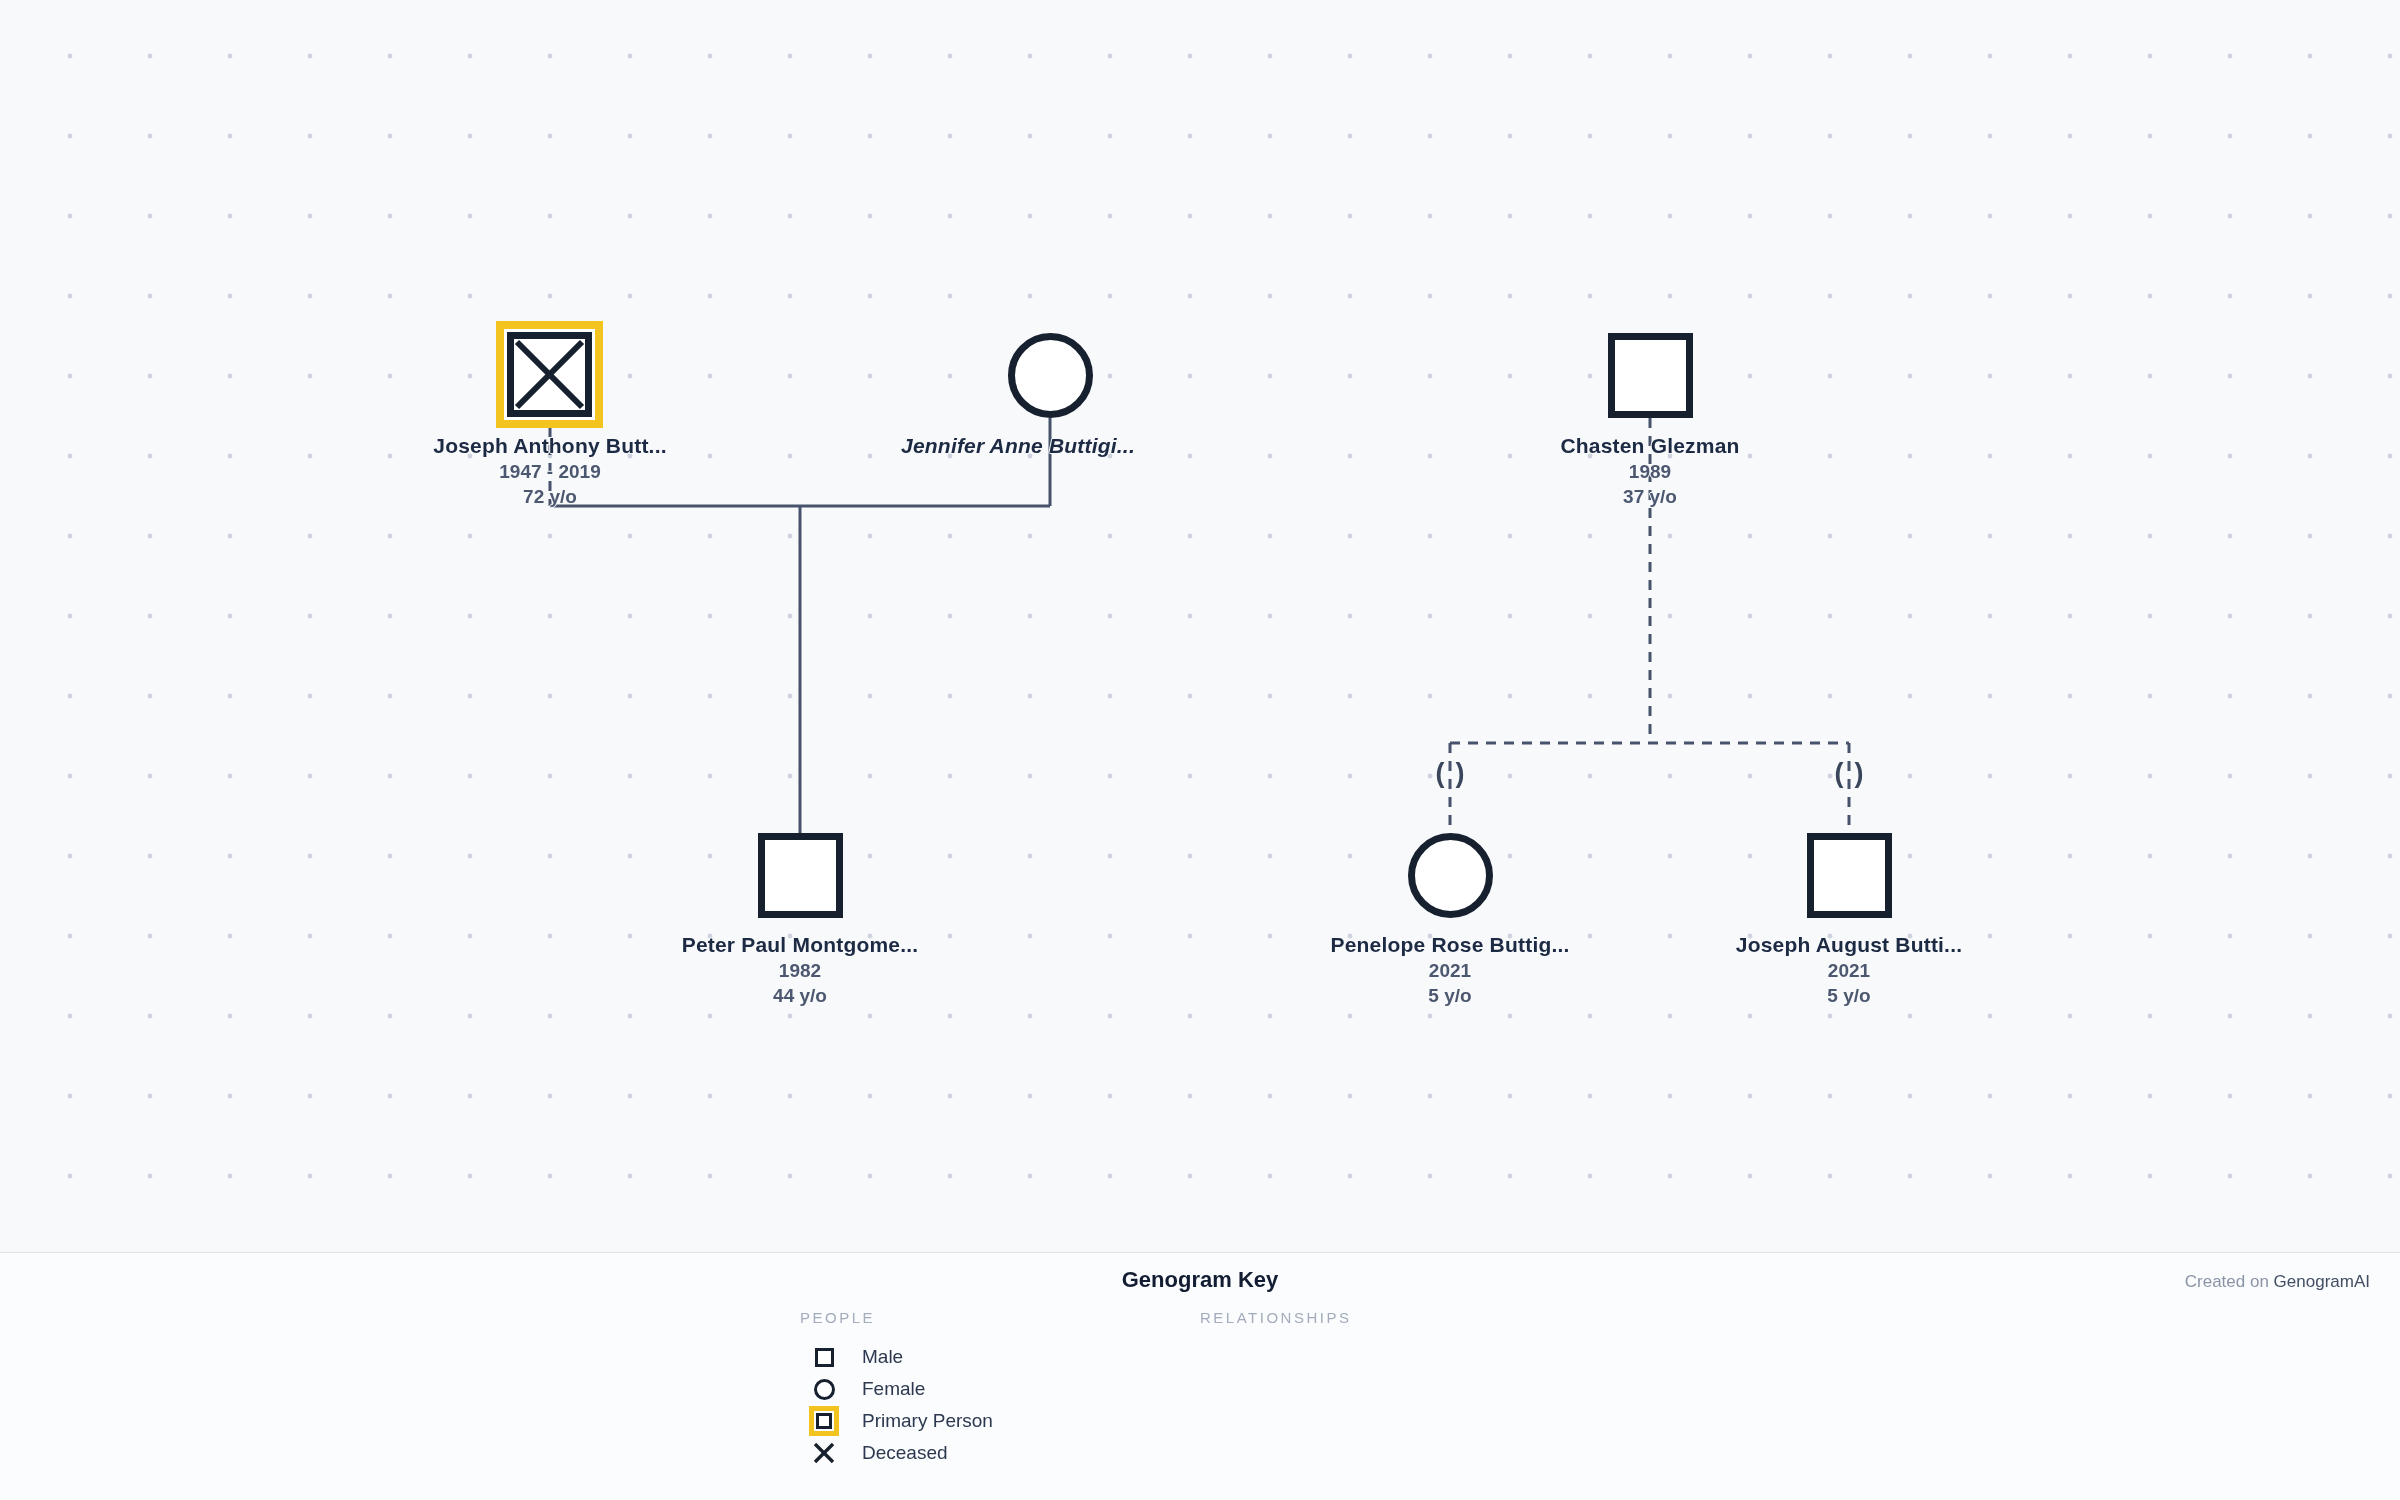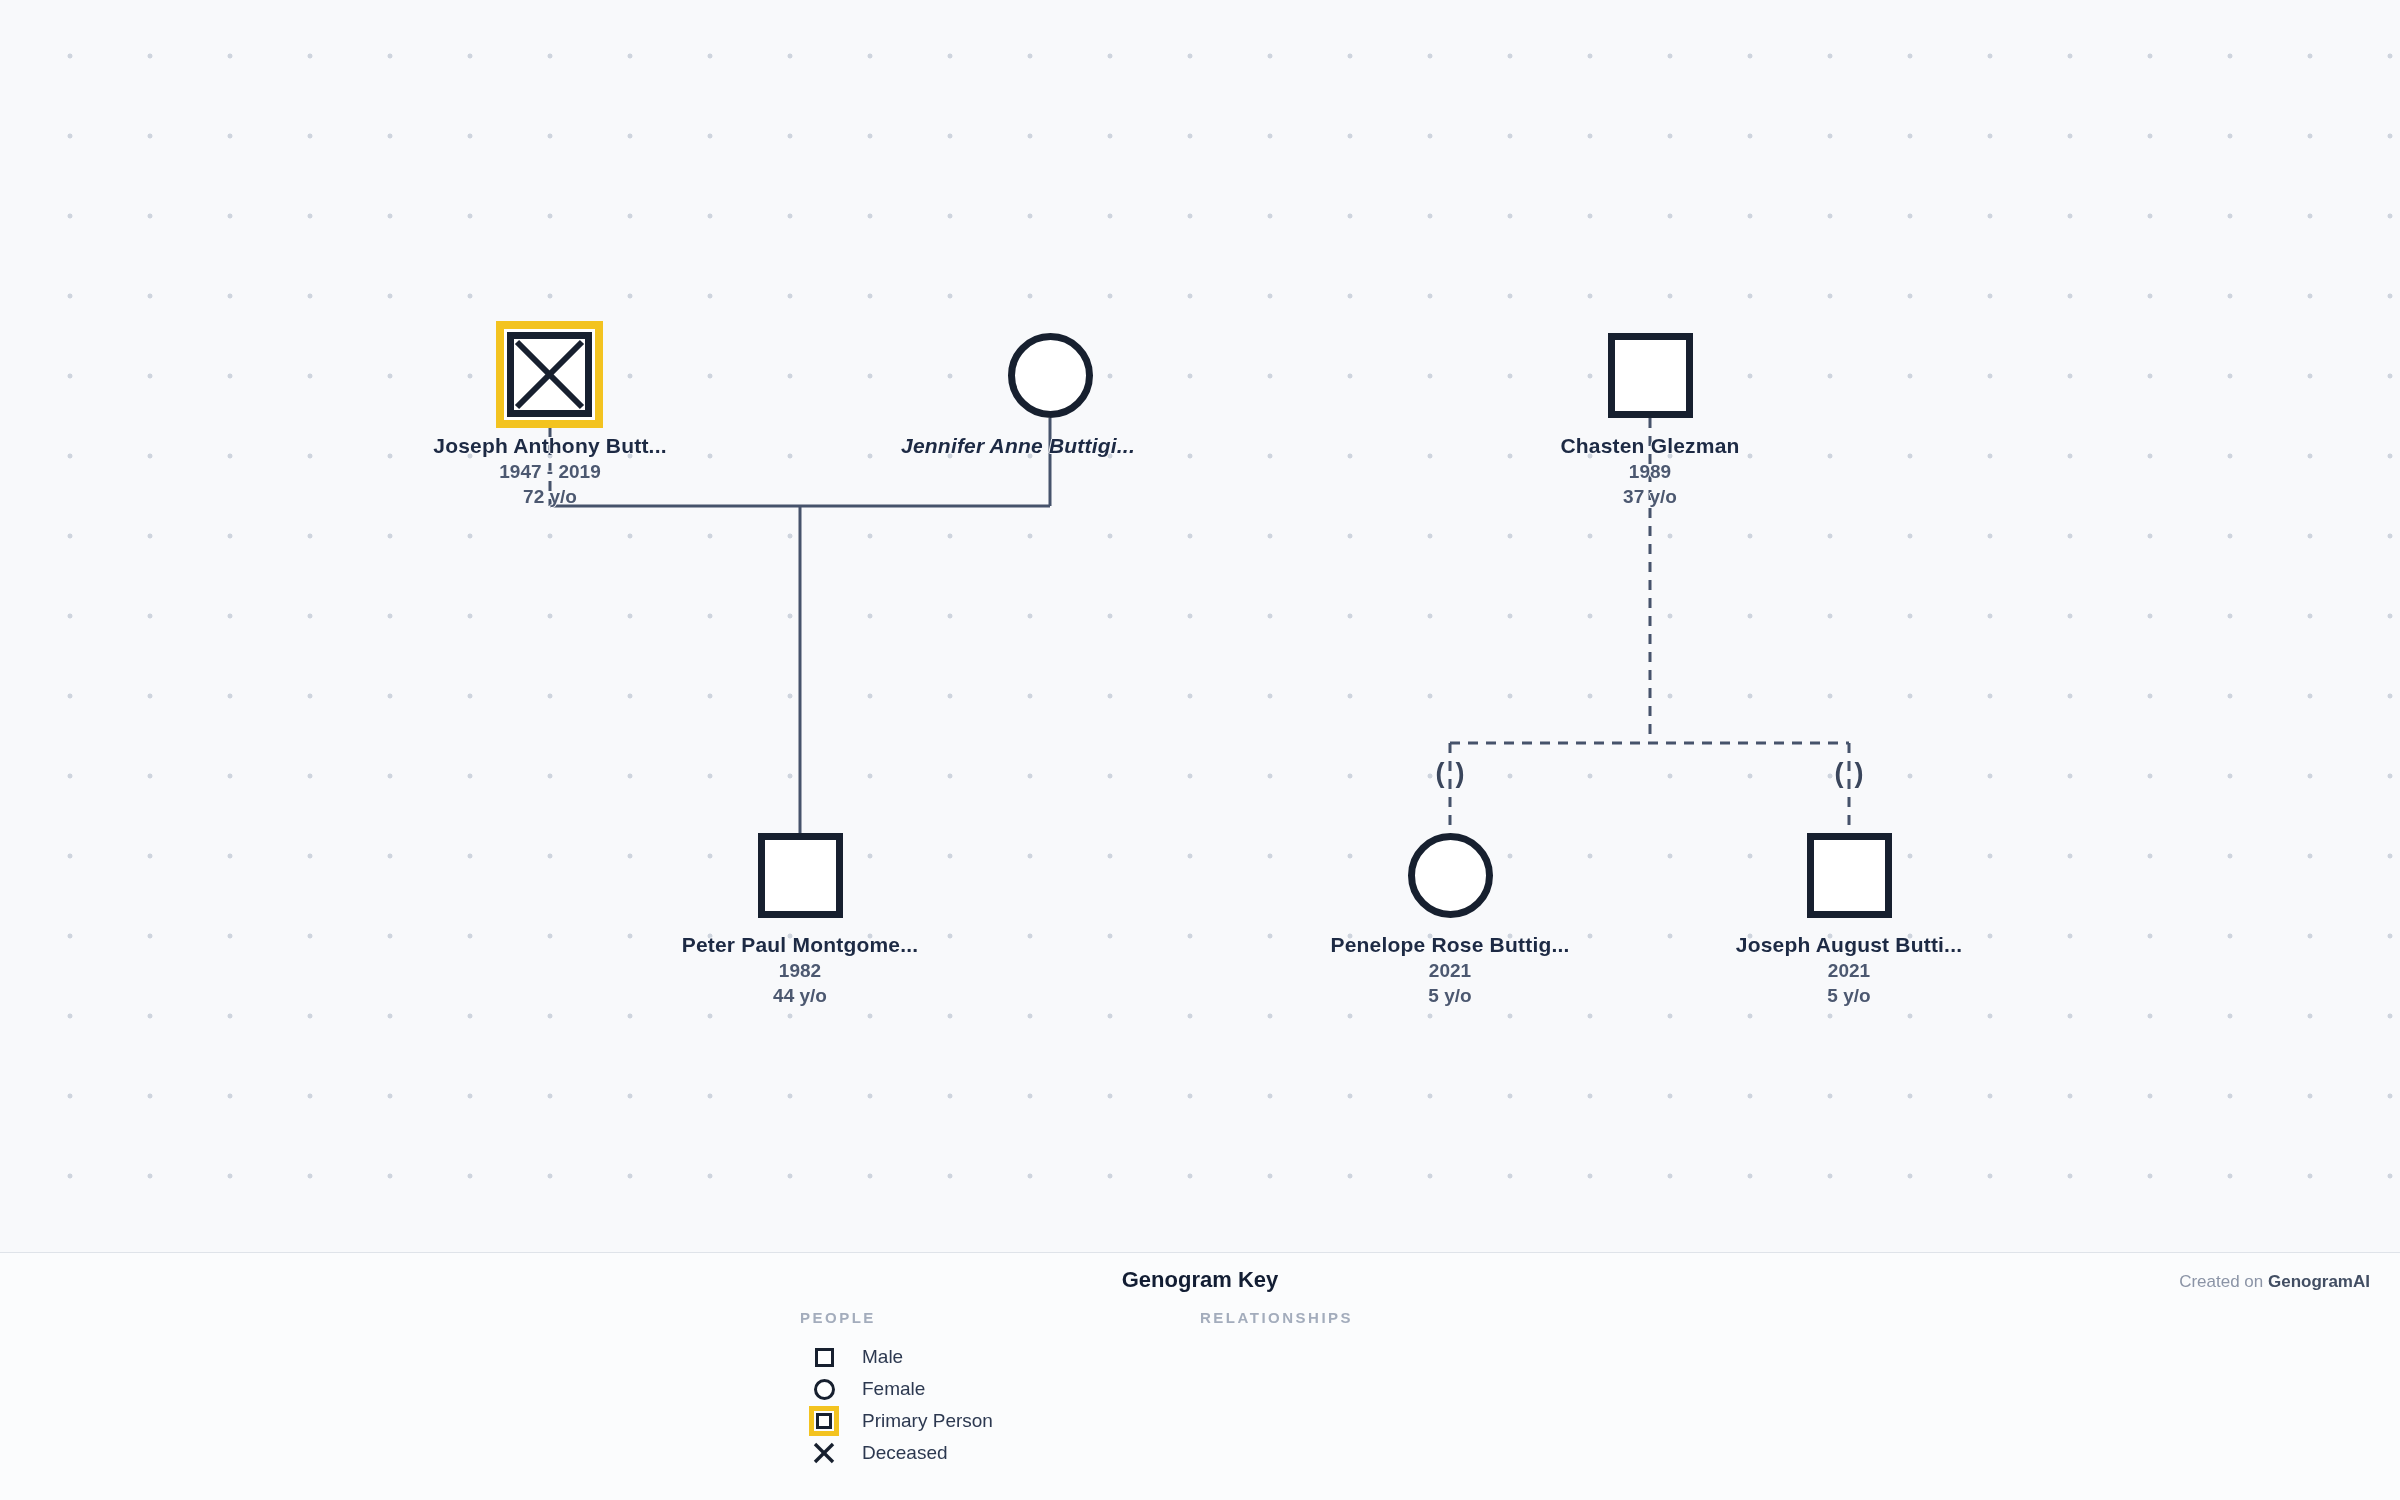--- a/index.html
+++ b/index.html
@@ -50,25 +50,25 @@
     position:absolute; left:0; top:1252px; width:2400px; height:248px;
     background:#fbfcfd; border-top:1px solid #dfe3e9;
   }
   .key-title {
     position:absolute; left:0; top:14px; width:100%; text-align:center;
     font-size:22px; font-weight:700; color:#121d33;
   }
   .created-on {
     position:absolute; right:30px; top:19px; font-size:17px; color:#8b94a6;
   }
-  .created-on b { color:#424e63; font-weight:700; }
+  .created-on b { color:#424e63; font-weight:400; }
   .key-col { position:absolute; top:56px; }
   .key-col.people { left:800px; }
   .key-col.rel { left:1200px; }
-  .key-header { font-size:15px; font-weight:700; letter-spacing:2.5px; color:#a3acbc; height:18px; }
+  .key-header { font-size:15px; font-weight:400; letter-spacing:2.5px; color:#a3acbc; height:18px; }
   .key-rows { margin-top:14px; }
   .key-row { display:flex; align-items:center; height:32px; }
   .icon-box { width:48px; display:flex; align-items:center; justify-content:center; flex:none; }
   .key-label { font-size:19px; color:#2c3850; margin-left:14px; white-space:nowrap; }
 
   .k-square { width:19px; height:19px; border:3px solid #17202f; background:#fff; }
   .k-circle { width:21px; height:21px; border:3px solid #17202f; border-radius:50%; background:#fff; }
   .k-primary {
     width:16px; height:16px; border:3px solid #17202f; background:#fff;
     box-shadow:0 0 0 2px #fbfcfd, 0 0 0 7px #f3c320;

